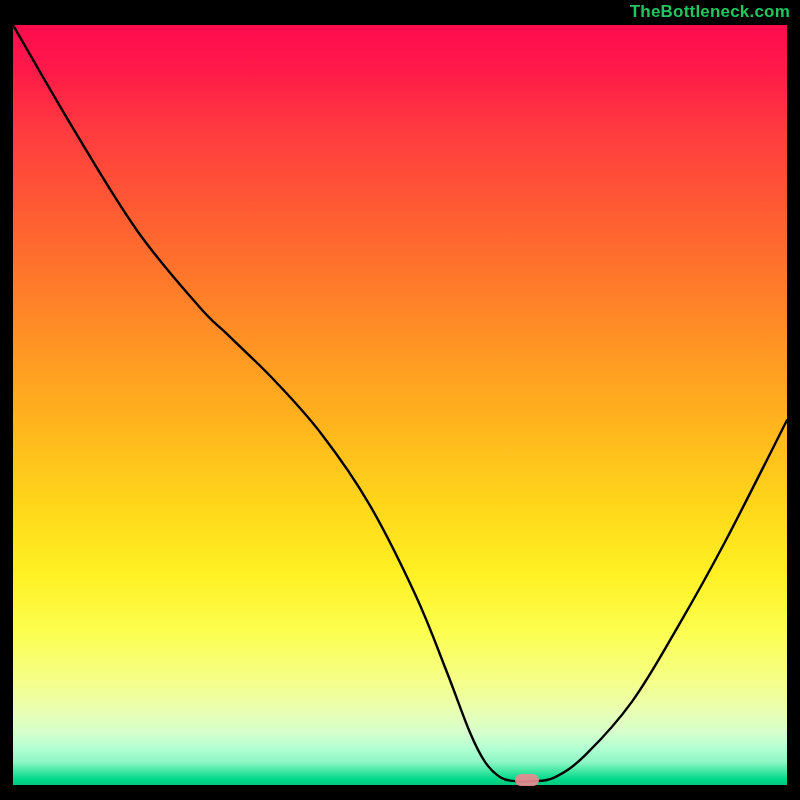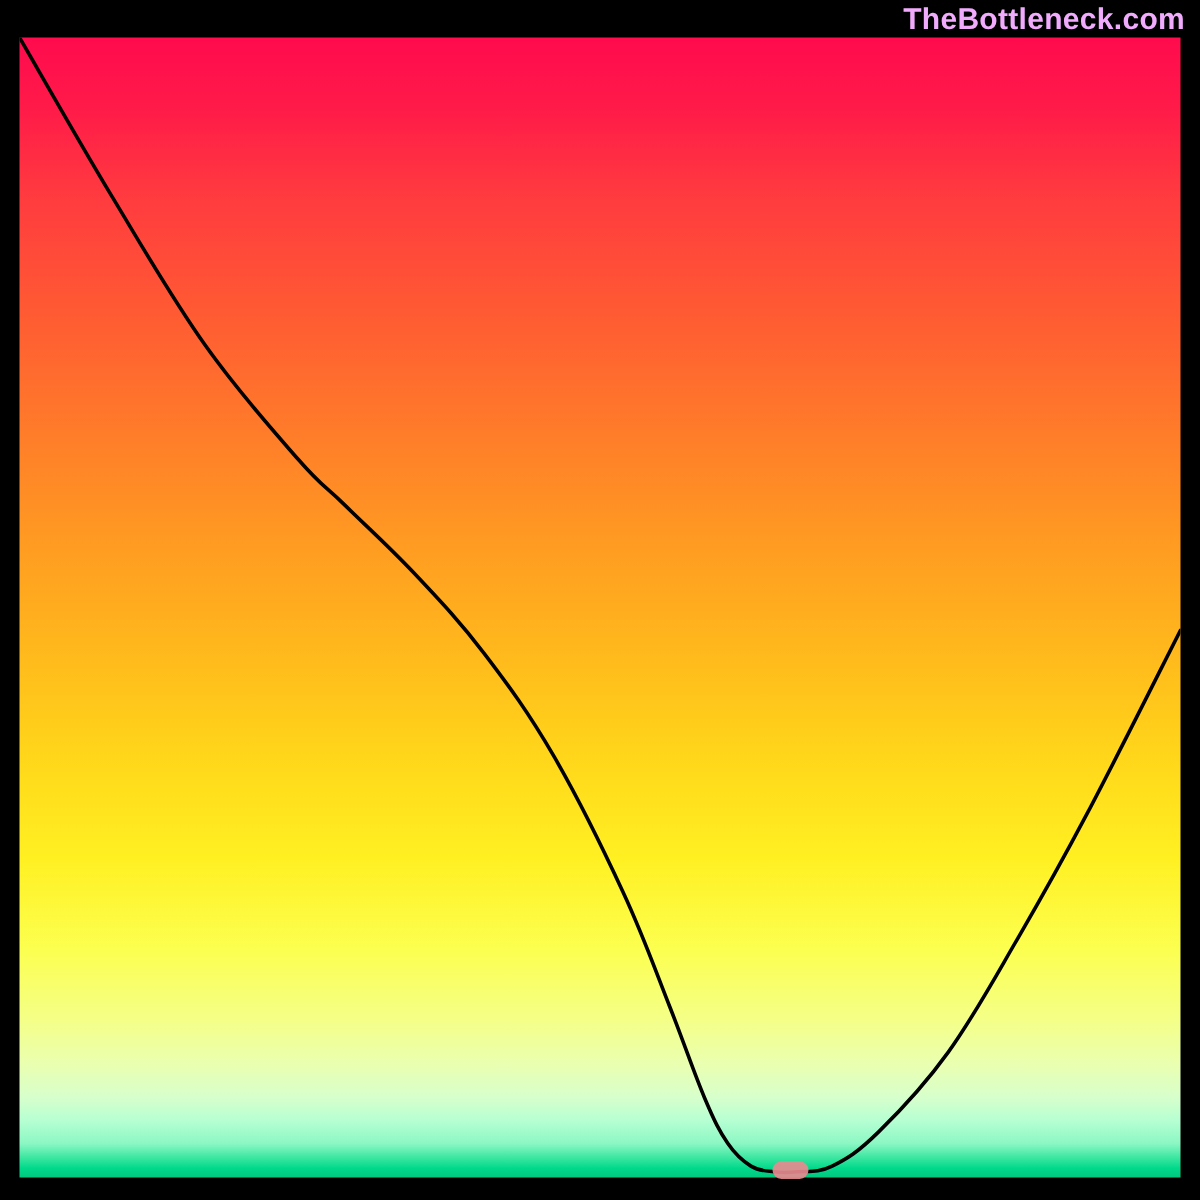--- a/index.html
+++ b/index.html
@@ -14,22 +14,22 @@
   .frame {
     position: relative;
     width: 800px;
     height: 800px;
     background: #000;
   }
   .watermark {
     position: absolute;
     top: 2px;
     right: 10px;
-    color: #f0abfc;
-    font-size: 20px;
+    color: #22c55e;
+    font-size: 17px;
     font-weight: 600;
     letter-spacing: 0.2px;
     user-select: none;
   }
   .plot-area {
     position: absolute;
     left: 13px;
     top: 25px;
     width: 774px;
     height: 760px;

